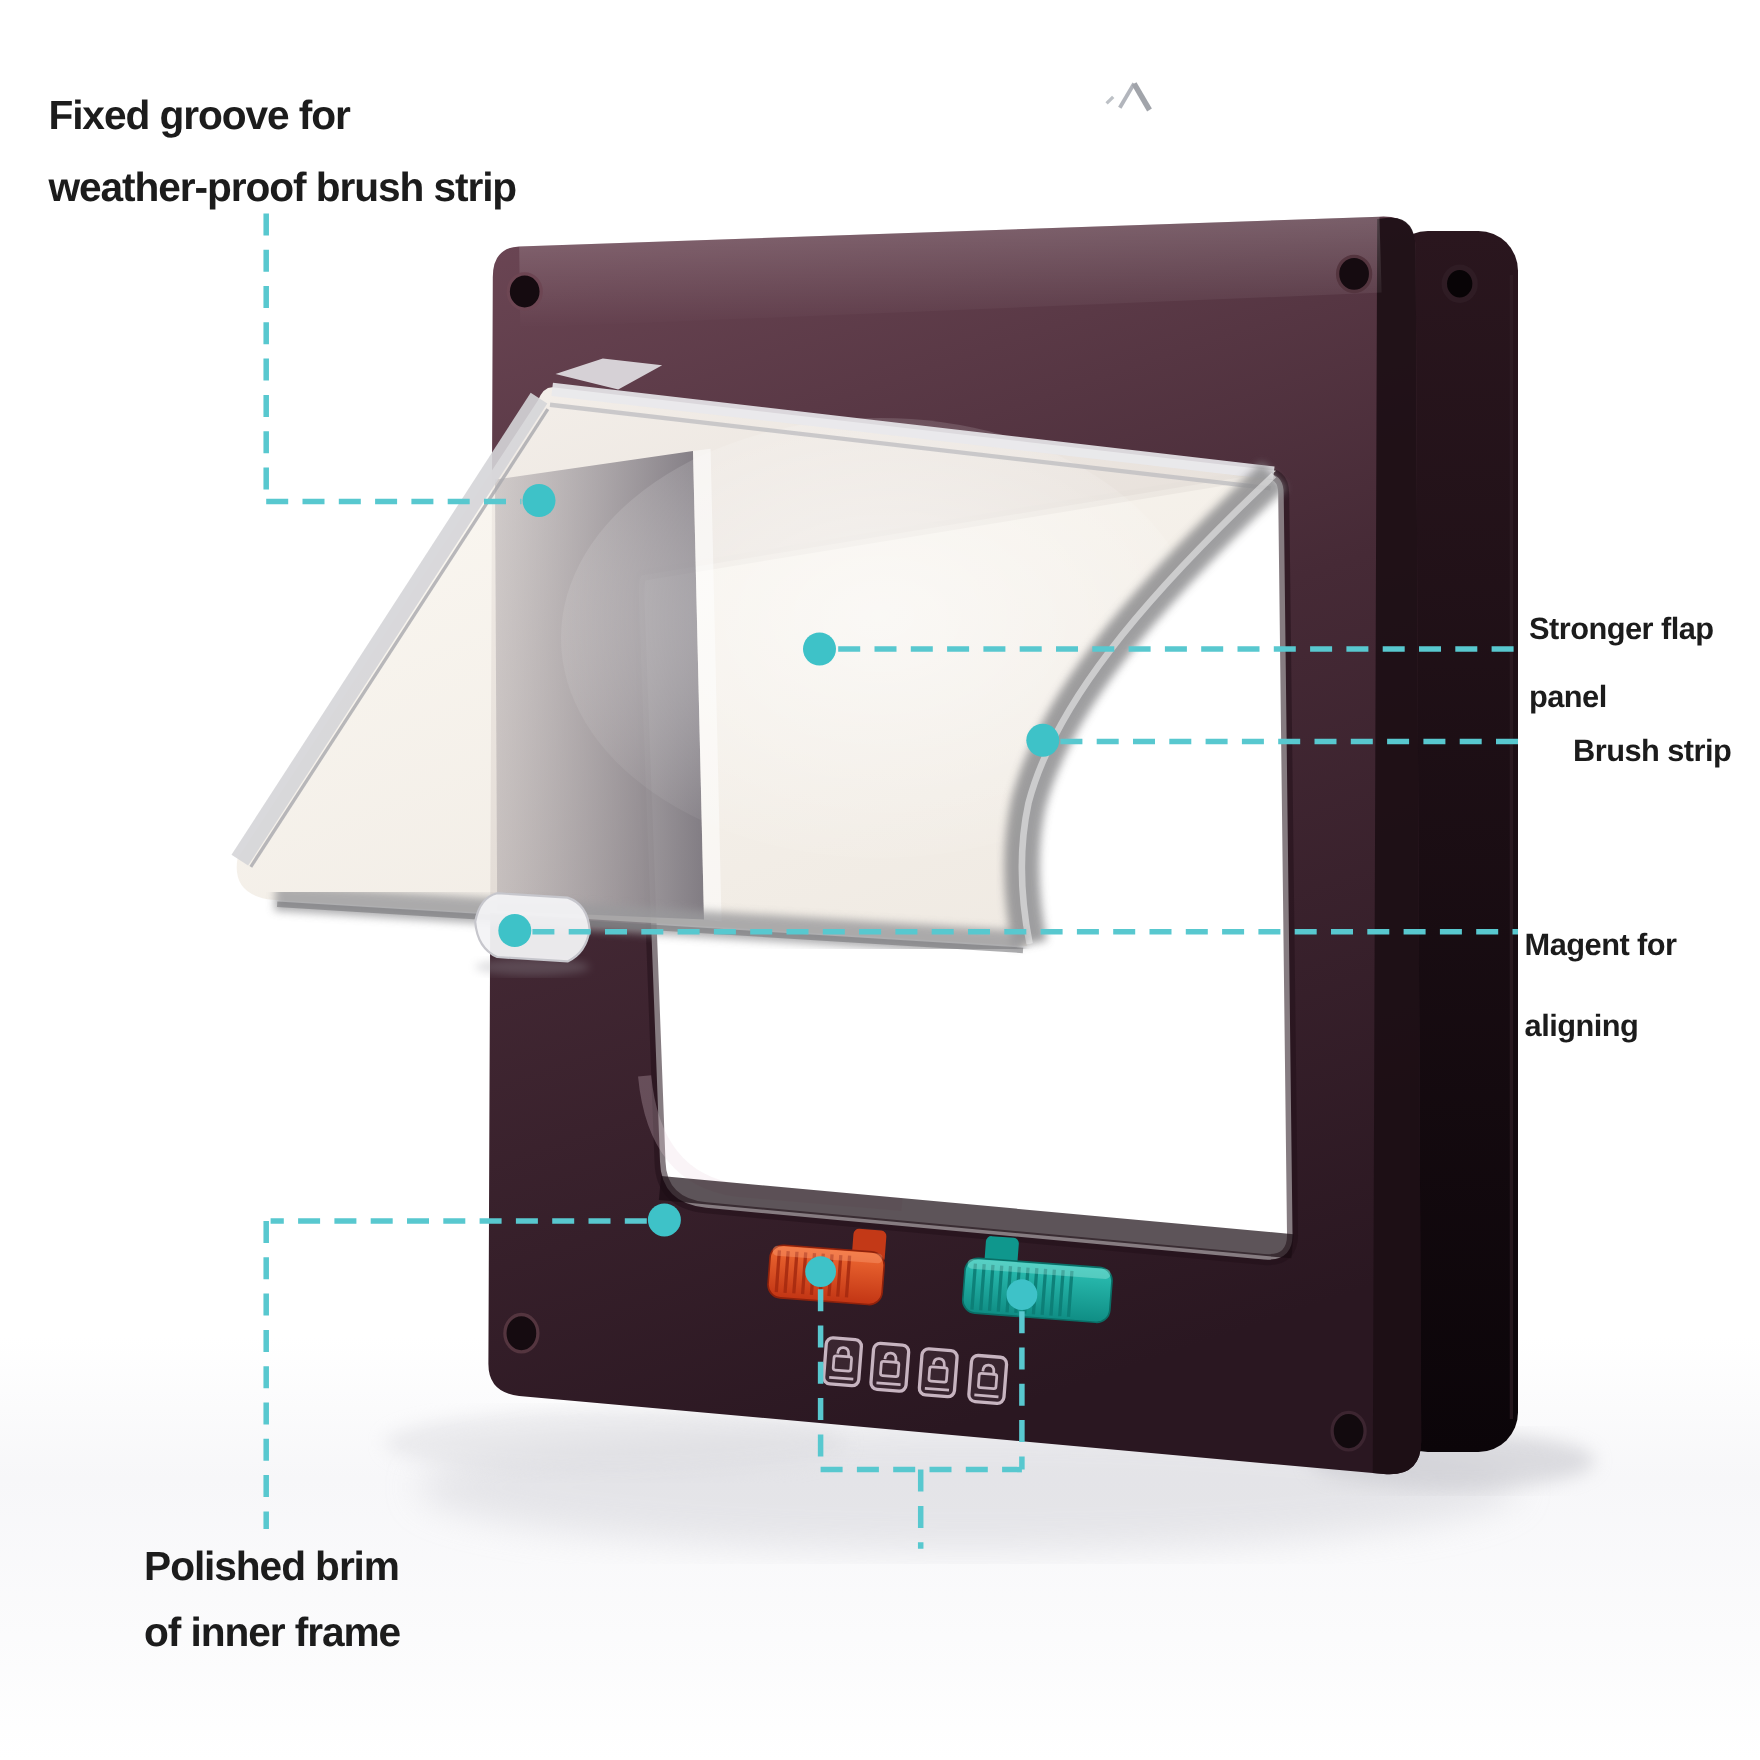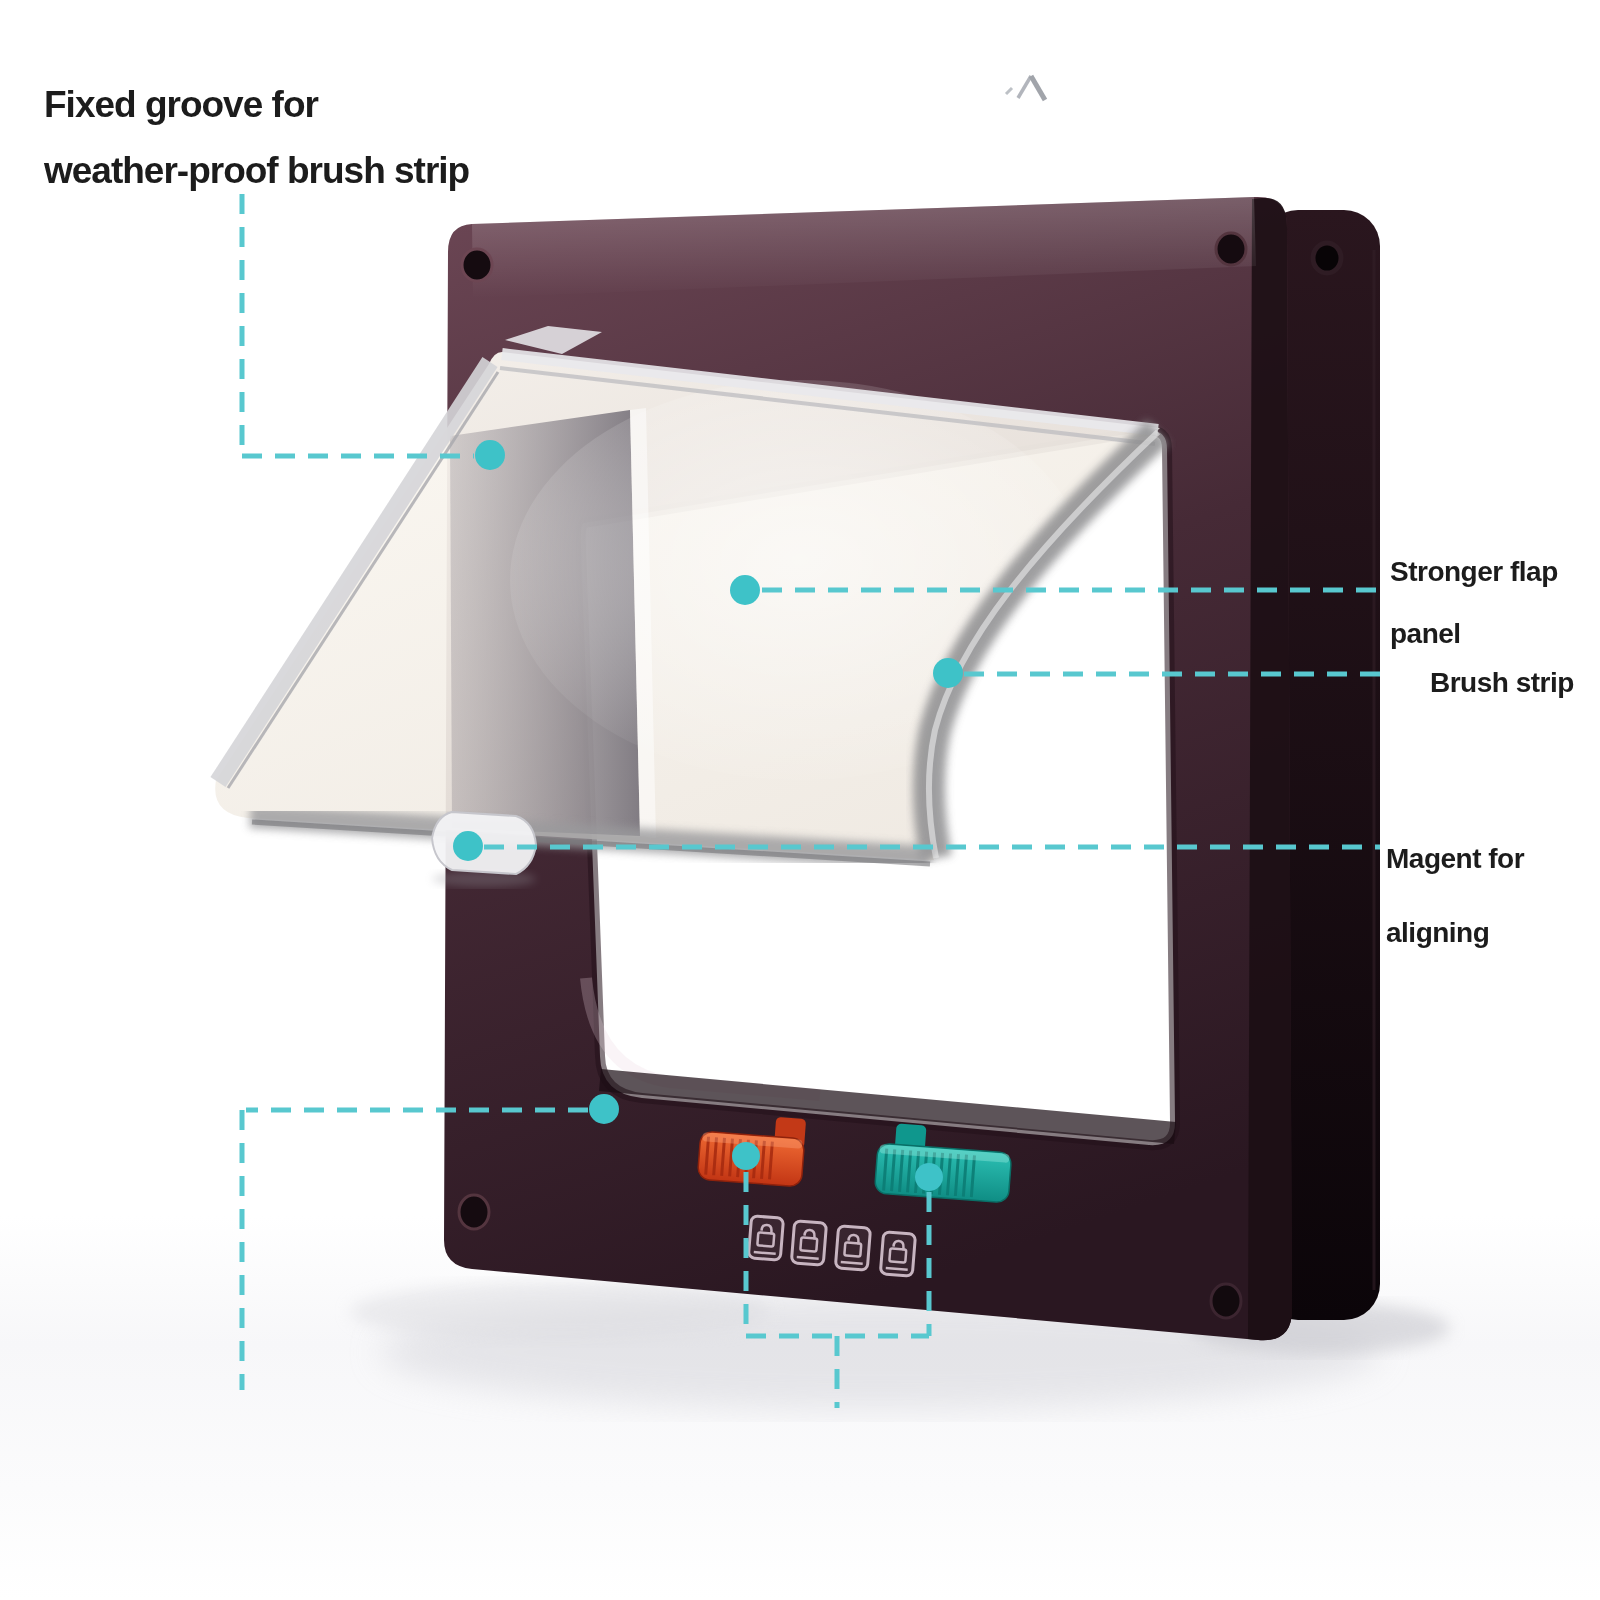--- a/index.html
+++ b/index.html
@@ -219,14 +219,16 @@
     </g>
   </svg>
 
   <div class="label left-side" style="left:44px;  top:72px;">Fixed groove for
 weather-proof brush strip</div>
   <div class="label right-side" style="left:1390px;top:541px;">Stronger flap
 panel</div>
   <div class="label right-side" style="left:1386px;top:652px;margin-left:44px;">Brush strip</div>
   <div class="label right-side" style="left:1386px;top:822px;line-height:74px;">Magent for
 aligning</div>
+  <div class="label bottom-side" style="left:131px; top:1394px;">Polished brim
+of inner frame</div>
 
 </div>
 
 </body></html>

